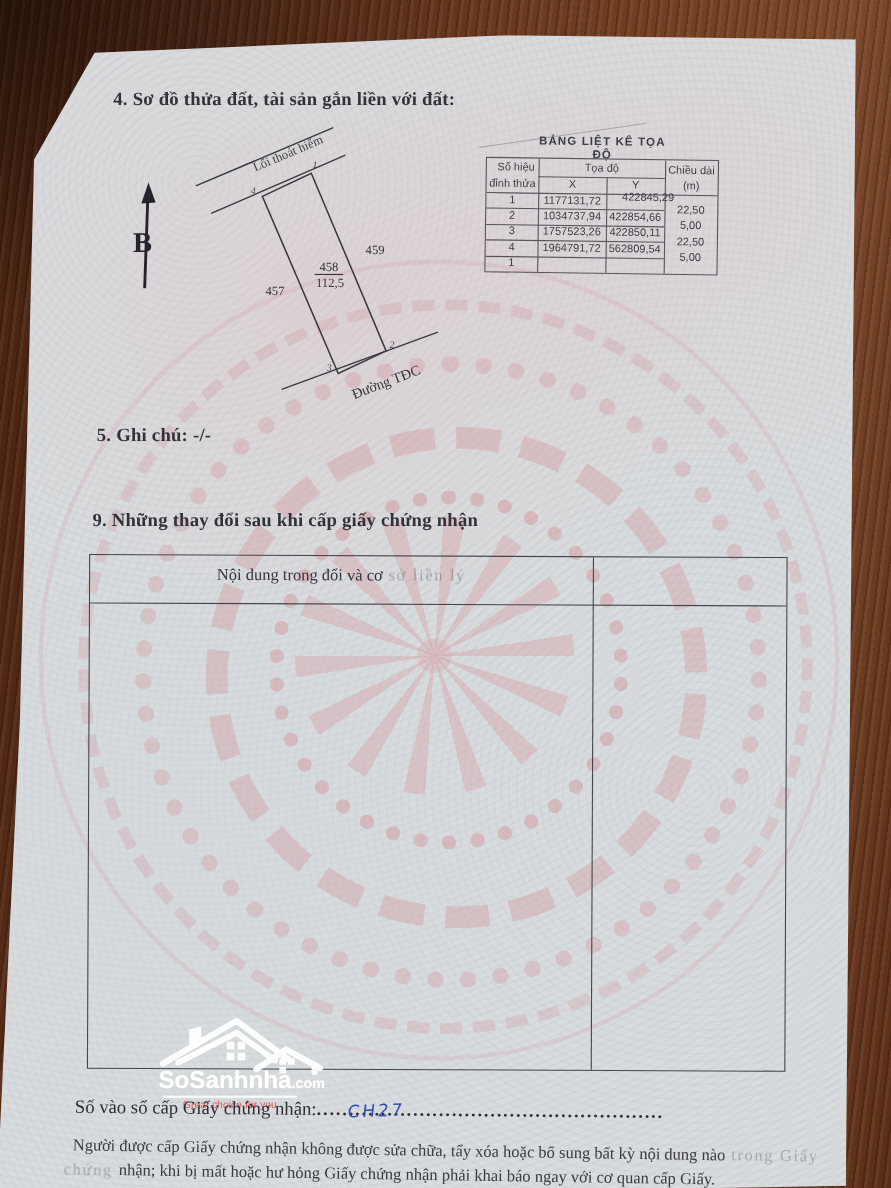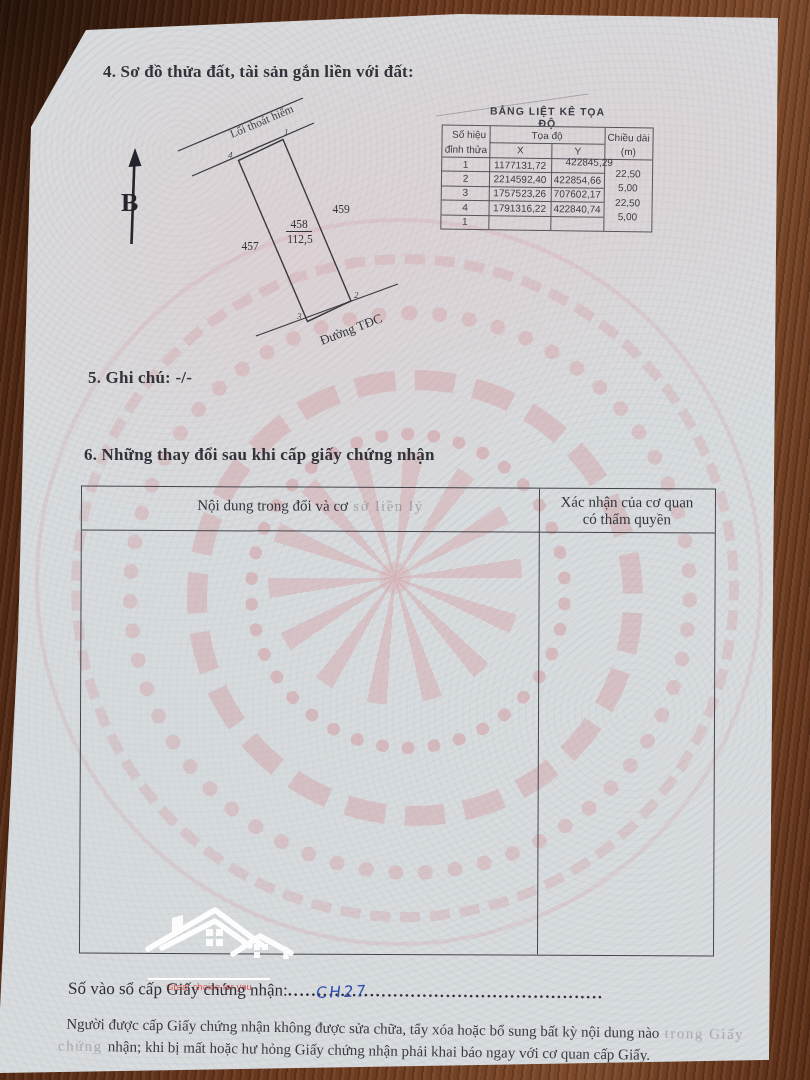--- a/index.html
+++ b/index.html
@@ -7,21 +7,21 @@
   .scene{position:relative;width:810px;height:1080px;}
   
   .wood{position:absolute;inset:0;
     background:
       radial-gradient(600px 400px at 0px 0px, rgba(0,0,0,.45), transparent 70%),
       repeating-linear-gradient(97deg, rgba(0,0,0,.16) 0 2px, rgba(255,255,255,.05) 2px 5px, rgba(0,0,0,0) 5px 9px),
       linear-gradient(100deg,#46220f 0%, #5e3019 28%, #6f3c20 55%, #7c492a 78%, #5a2d16 100%);
   }
   
   .paper{position:absolute;inset:0;background:#d9dcde;
-    clip-path:polygon(86px 30px, 460px 14px, 778px 18px, 769px 1060px, 0px 1073px, 0px 1009px, 18px 640px, 31px 127px);}
+    clip-path:polygon(86px 30px, 460px 14px, 778px 18px, 769px 1060px, 0px 1073px, 0px 1009px, 18px 640px, 31px 127px);margin-top:18px;}
   .texture{position:absolute;inset:0;
     background:
       radial-gradient(520px 420px at 300px 250px, rgba(228,189,193,.34), transparent 70%),
       radial-gradient(430px 360px at 640px 160px, rgba(228,189,193,.26), transparent 72%),
       radial-gradient(500px 420px at 150px 760px, rgba(210,216,220,.5), transparent 75%),
       repeating-radial-gradient(circle at 22% 14%, rgba(115,138,152,.055) 0 2px, rgba(255,255,255,0) 2px 6px),
       repeating-radial-gradient(circle at 78% 66%, rgba(115,138,152,.05) 0 2px, rgba(255,255,255,0) 2px 7px);}
   
   .drum{position:absolute;left:0;top:0;width:810px;height:1080px;}
   .drum > div{position:absolute;border-radius:50%;}
@@ -84,21 +84,21 @@
       <div class="ring4"></div>
       <div class="ring3"></div>
       <div class="ring2"></div>
       <div class="ring1"></div>
       <div class="rays"></div>
       <div class="core"></div>
     </div>
 
     <div class="sec s4 ink">4. Sơ đồ thửa đất, tài sản gắn liền với đất:</div>
     <div class="sec s5 ink">5. Ghi chú: -/-</div>
-    <div class="sec s6 ink">6. Những thay đổi sau khi cấp giấy chứng nhận</div>
+    <div class="sec s6 ink">9. Những thay đổi sau khi cấp giấy chứng nhận</div>
 
     <svg class="diagram" width="810" height="1080" viewBox="0 0 810 1080">
 
       <g>
         <line x1="131.5" y1="244" x2="134.5" y2="158" stroke="#24242c" stroke-width="2.6"></line>
         <polygon points="135,148 128.5,167 141.5,166" fill="#24242c"></polygon>
         <text x="121" y="211" font-size="26" font-weight="bold" fill="#24242c">B</text>
       </g>
 
       <line x1="178" y1="151" x2="303" y2="98" stroke="#3a3a42" stroke-width="1.3"></line>
@@ -141,44 +141,40 @@
       <div class="cell" style="left:47px;top:2px;width:115px;height:13px;">Tọa độ</div>
       <div class="cell" style="left:47px;top:17px;width:62px;height:13px;">X</div>
       <div class="cell" style="left:109px;top:17px;width:53px;height:13px;">Y</div>
       <div class="cell" style="left:162px;top:3px;width:48px;height:13px;">Chiều dài</div>
       <div class="cell" style="left:162px;top:17px;width:48px;height:13px;">(m)</div>
 
       <div class="cell" style="left:0;top:31px;width:47px;height:14px;">1</div>
       <div class="cell" style="left:47px;top:31px;width:62px;height:14px;">1177131,72</div>
       <div class="cell" style="left:109px;top:27px;width:76px;height:14px;">422845,29</div>
       <div class="cell" style="left:0;top:45.4px;width:47px;height:14px;">2</div>
-      <div class="cell" style="left:47px;top:45.4px;width:62px;height:14px;">2214592,40</div>
+      <div class="cell" style="left:47px;top:45.4px;width:62px;height:14px;">1034737,94</div>
       <div class="cell" style="left:109px;top:45.4px;width:53px;height:14px;">422854,66</div>
       <div class="cell" style="left:0;top:59.8px;width:47px;height:14px;">3</div>
       <div class="cell" style="left:47px;top:59.8px;width:62px;height:14px;">1757523,26</div>
-      <div class="cell" style="left:109px;top:59.8px;width:53px;height:14px;">707602,17</div>
+      <div class="cell" style="left:109px;top:59.8px;width:53px;height:14px;">422850,11</div>
       <div class="cell" style="left:0;top:74.2px;width:47px;height:14px;">4</div>
-      <div class="cell" style="left:47px;top:74.2px;width:62px;height:14px;">1791316,22</div>
-      <div class="cell" style="left:109px;top:74.2px;width:53px;height:14px;">422840,74</div>
+      <div class="cell" style="left:47px;top:74.2px;width:62px;height:14px;">1964791,72</div>
+      <div class="cell" style="left:109px;top:74.2px;width:53px;height:14px;">562809,54</div>
       <div class="cell" style="left:0;top:88.6px;width:47px;height:14px;">1</div>
 
       <div class="cell" style="left:162px;top:38.4px;width:48px;height:14px;">22,50</div>
       <div class="cell" style="left:162px;top:52.8px;width:48px;height:14px;">5,00</div>
       <div class="cell" style="left:162px;top:67.2px;width:48px;height:14px;">22,50</div>
       <div class="cell" style="left:162px;top:81.6px;width:48px;height:14px;">5,00</div>
     </div>
 
     <div class="btab">
       <div class="divider"></div>
       <div class="hline"></div>
       <div class="bhead c1"><span>Nội dung trong đổi và cơ</span><span class="faded"> sở liền lý</span></div>
-      <div class="bhead c2">
-        <div>Xác nhận của cơ quan</div>
-        <div>có thẩm quyền</div>
-      </div>
     </div>
 
     <div class="logo">
       <svg width="160" height="58" viewBox="0 0 160 58">
         <g stroke="#ffffff" fill="none" stroke-width="5.5" stroke-linejoin="round" stroke-linecap="round" opacity=".94">
           <path d="M12,48 L79,9 L126,44"></path>
           <path d="M26,47 L79,20 L114,45"></path>
           <path d="M97,53 L124,35 L155,52"></path>
           <path d="M150,49 L150,57"></path>
         </g>
@@ -186,20 +182,21 @@
           <path d="M36,32 l0,-15 l11,-3 l0,11 z"></path>
           <rect x="70" y="28" width="7" height="7"></rect>
             <rect x="80" y="28" width="7" height="7"></rect>
           <rect x="70" y="38" width="7" height="7"></rect>
             <rect x="80" y="38" width="7" height="7"></rect>
           <rect x="118" y="43" width="6" height="6"></rect>
             <rect x="126" y="43" width="6" height="6"></rect>
           <rect x="118" y="51" width="6" height="6"></rect>
         </g>
       </svg>
+      <div class="brand"><span>SoSanhnha</span><span class="tld">.com</span></div>
       <div class="underline"></div>
       <div class="tagline">Great choice for you</div>
     </div>
 
     <div class="registry"><span>Số vào sổ cấp Giấy chứng nhận:</span><span class="dots">......................................................</span></div>
     <div class="pen">CH27</div>
 
     <div class="legal">
       <div class="l1"><span>Người được cấp Giấy chứng nhận không được sửa chữa, tẩy xóa hoặc bổ sung bất kỳ nội dung nào</span><span class="faded"> trong Giấy</span></div>
       <div class="l2"><span class="faded">chứng </span><span>nhận; khi bị mất hoặc hư hỏng Giấy chứng nhận phải khai báo ngay với cơ quan cấp Giấy.</span></div>

